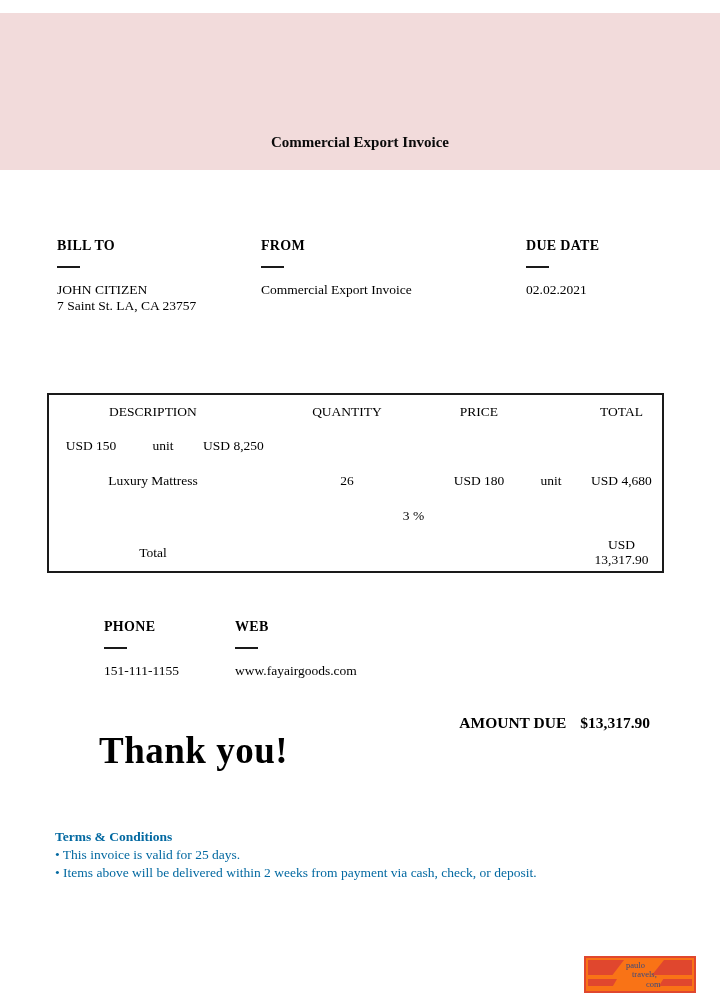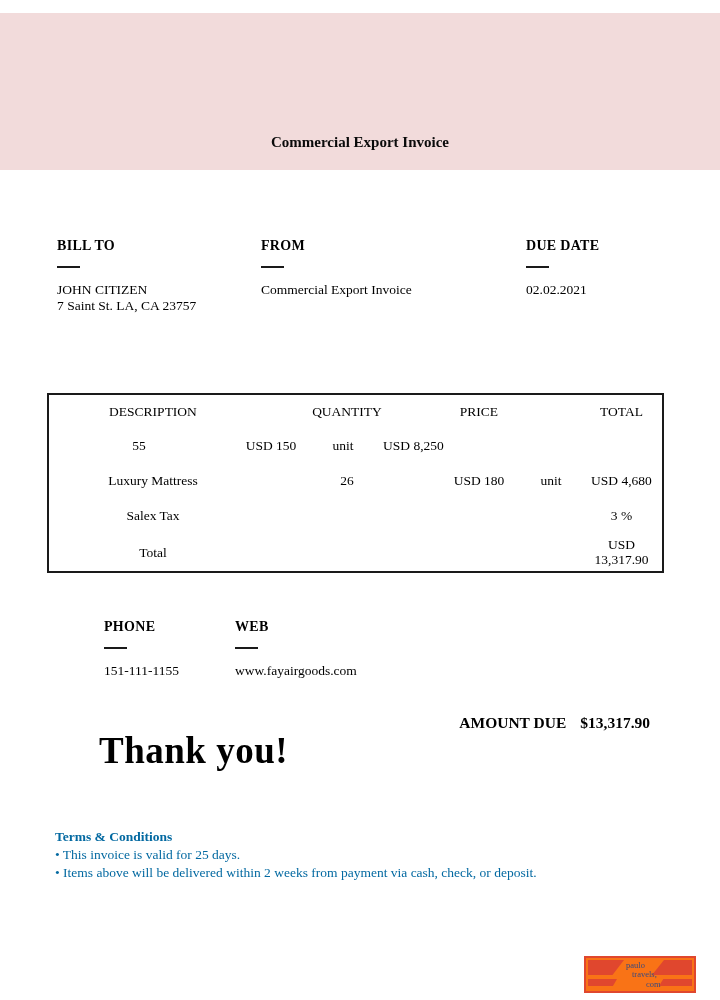--- a/index.html
+++ b/index.html
@@ -114,36 +114,34 @@
   <div class="items-table">
     <div class="t-row t-head">
       <div class="col-desc">DESCRIPTION</div>
       <div class="col-qty">QUANTITY</div>
       <div class="col-price">PRICE</div>
       <div class="col-unit"></div>
       <div class="col-total">TOTAL</div>
     </div>
 
     <div class="t-row t-line">
-      <div class="col-qty">55</div>
       <div class="col-price">USD 150</div>
       <div class="col-unit">unit</div>
       <div class="col-total">USD 8,250</div>
     </div>
 
     <div class="t-row t-line">
       <div class="col-desc">Luxury Mattress</div>
       <div class="col-qty">26</div>
       <div class="col-price">USD 180</div>
       <div class="col-unit">unit</div>
       <div class="col-total">USD 4,680</div>
     </div>
 
     <div class="t-row t-line">
-      <div class="col-desc">Salex Tax</div>
       <div class="col-qty"></div>
       <div class="col-price"></div>
       <div class="col-unit"></div>
       <div class="col-total">3 %</div>
     </div>
 
     <div class="t-row t-total">
       <div class="col-desc">Total</div>
       <div class="col-qty"></div>
       <div class="col-price"></div>

